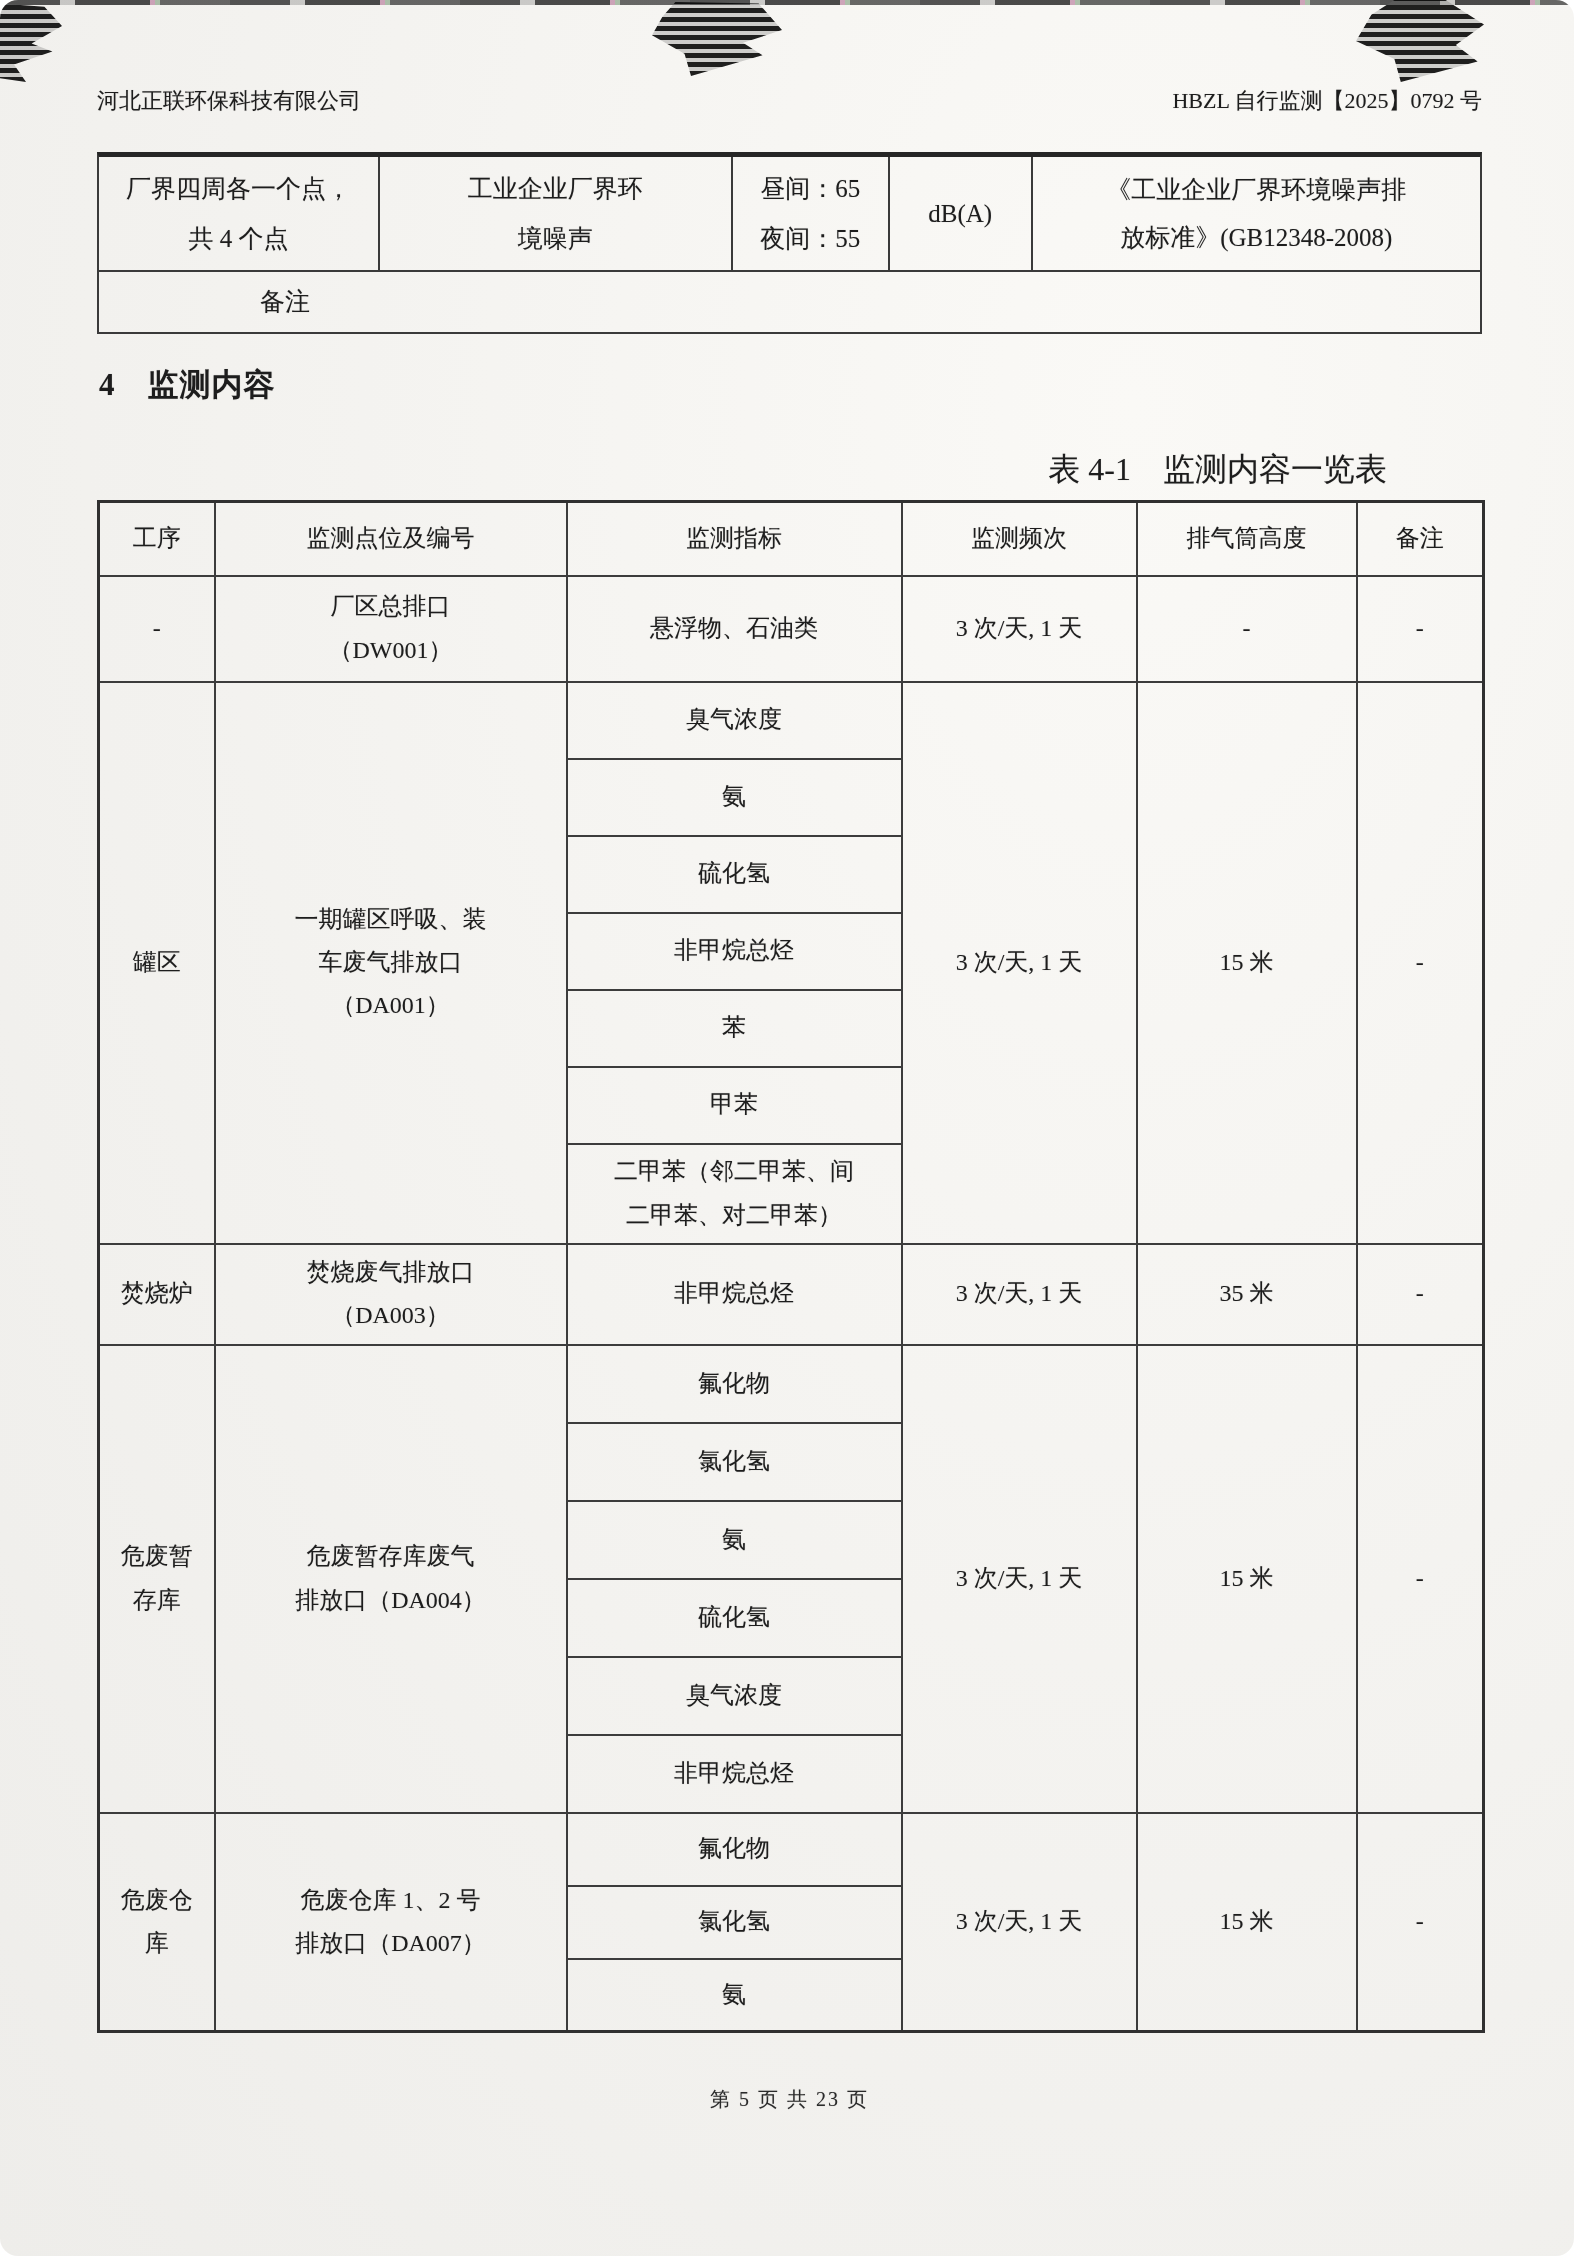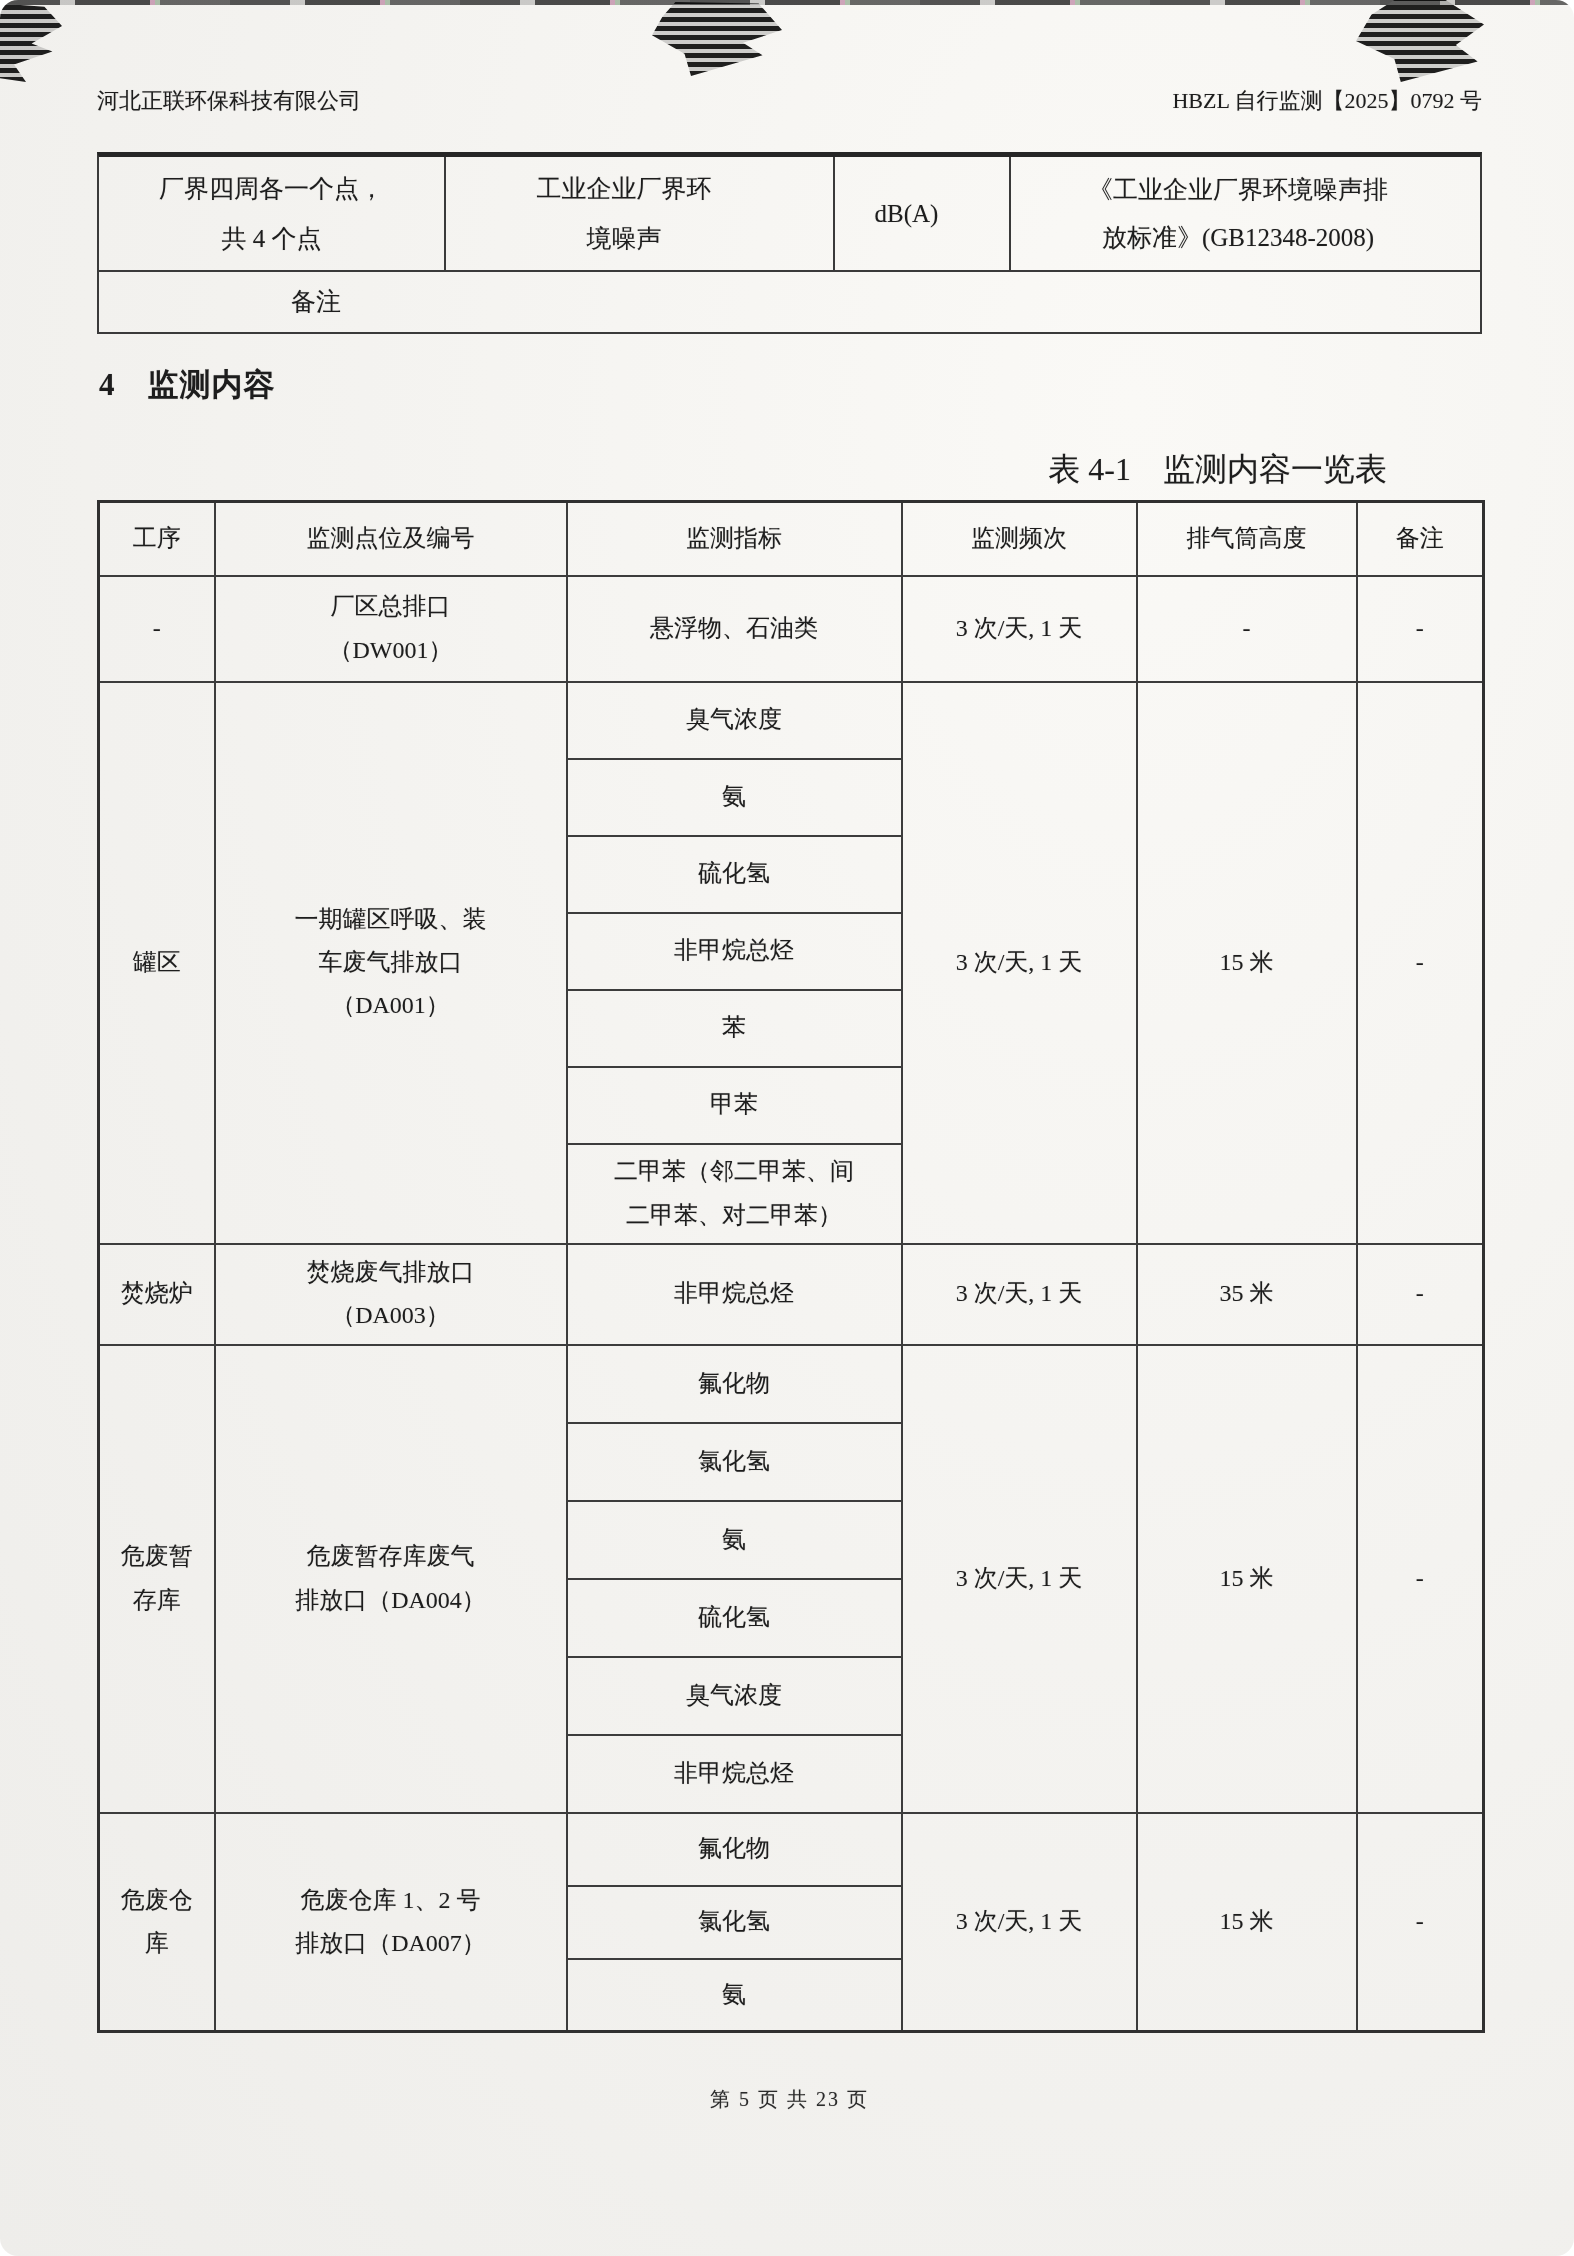--- a/index.html
+++ b/index.html
@@ -48,21 +48,21 @@
     position:absolute; top:152px; left:0; width:1385px;
     border:2px solid #3a3a3a; border-top:5px solid #262626;
     box-sizing:border-box;
     font-size:25px;
   }
   .nrow { display:flex; }
   .ncell {
     box-sizing:border-box;
     display:flex; align-items:center; justify-content:center;
     text-align:center; white-space:pre-line; line-height:2.0;
-    border-left:2px solid #3a3a3a; padding:4px 8px;margin-left:31px;
+    border-left:2px solid #3a3a3a; padding:4px 8px;
   }
   .ncell:first-child { border-left:none; }
   .nrow1 { height:113px; }
   .nrow1 .c1 { width:283px; }
   .nrow1 .c2 { width:358px; }
   .nrow1 .c3 { width:159px; }
   .nrow1 .c4 { width:145px; }
   .nrow1 .c5 { width:456px; line-height:1.9; }
   .nrow2 { height:60px; border-top:2px solid #3a3a3a; }
   .nrow2 .r1 { width:372px; }
@@ -123,20 +123,22 @@
       <span class="txt">河北正联环保科技有限公司</span>
       <span class="txt">HBZL 自行监测【2025】0792 号</span>
     </div>
 
     <div class="noise-table">
       <div class="nrow nrow1">
         <div class="ncell c1 txt">厂界四周各一个点，
 共 4 个点</div>
         <div class="ncell c2 txt">工业企业厂界环
 境噪声</div>
+        <div class="ncell c3 txt">昼间：65
+夜间：55</div>
         <div class="ncell c4 txt">dB(A)</div>
         <div class="ncell c5 txt">《工业企业厂界环境噪声排
 放标准》(GB12348-2008)</div>
       </div>
       <div class="nrow nrow2">
         <div class="ncell r1 txt">备注</div>
       </div>
     </div>
 
     <div class="section-heading txt">4　监测内容</div>

